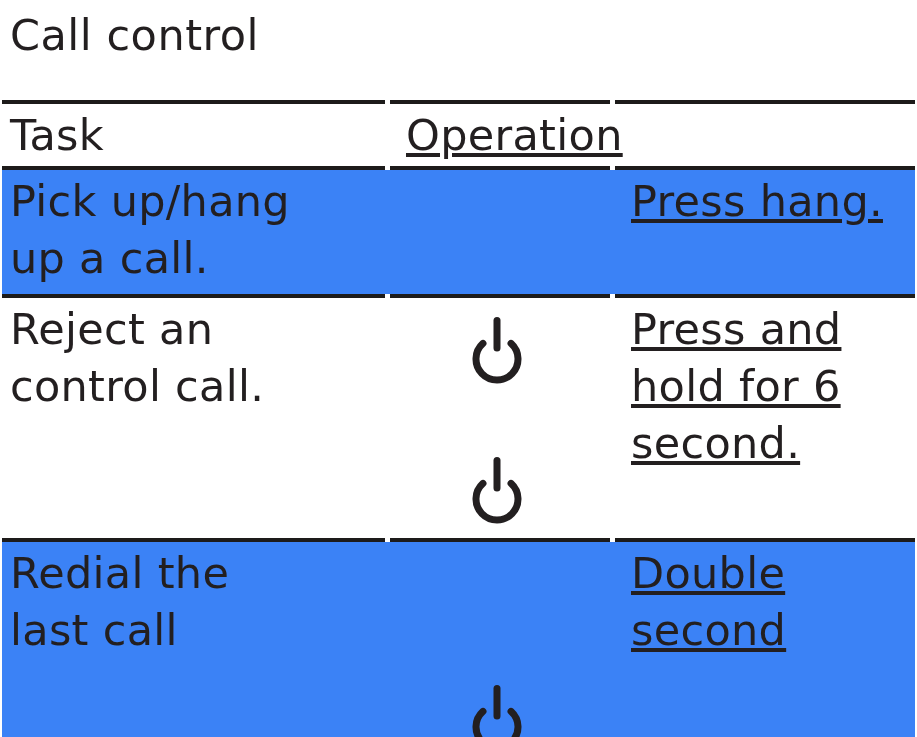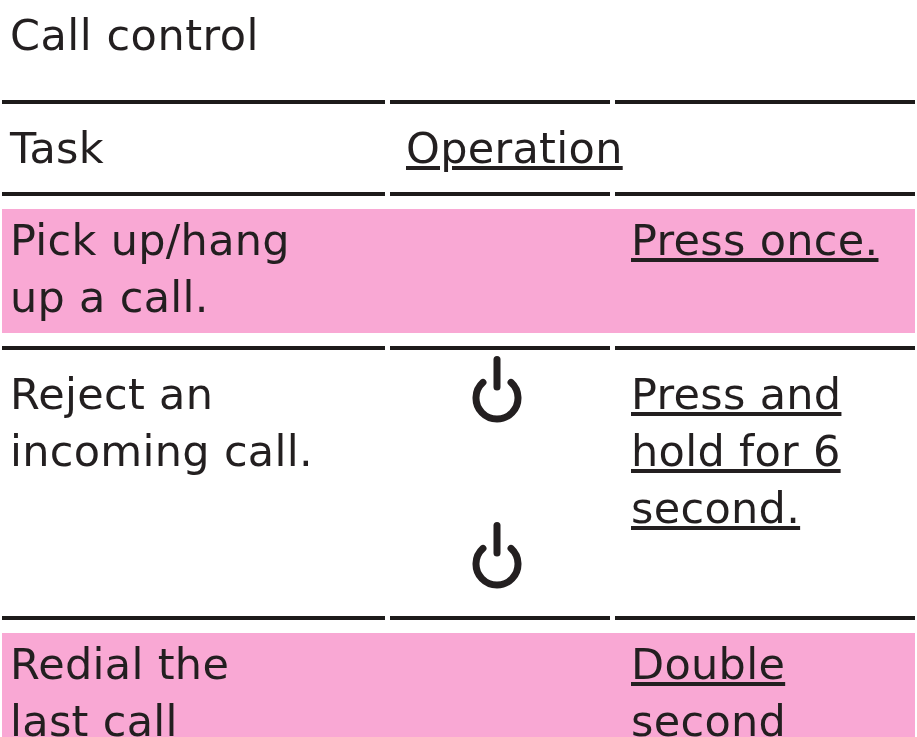--- a/index.html
+++ b/index.html
@@ -23,27 +23,27 @@
 
   .calltable { margin-top: 38px; }
 
   
   .rule { display: flex; height: 4px; margin: 0 2px; }
   .rule .seg { background: #1d1b1a; height: 4px; }
   .rule .seg1 { width: 383px; }
   .rule .seg2 { width: 220px; margin-left: 5px; }
   .rule .seg3 { flex: 1; margin-left: 5px; }
 
-  .trow { display: flex; margin: 13px 2px; width: 913px; box-sizing: border-box; }
-  .trow.hl { background: #f9a8d4; justify-content: space-between; }
+  .trow { display: flex; margin: 0 2px; width: 913px; box-sizing: border-box; }
+  .trow.hl { background: #3b82f6; justify-content: space-between; }
 
   .thead-row { height: 62px; }
   .row-1 { height: 124px; }
   .row-2 { height: 240px; }
-  .row-3 { height: 134px; }
+  .row-3 { height: 196px; }
 
   .cell {
     box-sizing: border-box;
     font-size: 43px;
     line-height: 57px;
     white-space: pre-line;
     padding-top: 3px;
     letter-spacing: 0.3px;
   }
   .cell-task   { width: 388px; padding-left: 8px; }
@@ -88,32 +88,32 @@
       <div class="cell cell-task">Pick up/hang
 up a call.</div>
       <div class="cell cell-button">
         <span class="btnicon">
           <svg width="54" height="68" viewBox="0 0 54 68" fill="none">
             <path d="M 12.95 26.4 A 21 21 0 1 0 41.05 26.4" stroke="#231f20" stroke-width="7" stroke-linecap="round"></path>
             <path d="M 27 3.5 L 27 31" stroke="#231f20" stroke-width="7" stroke-linecap="round"></path>
           </svg>
         </span>
       </div>
-      <div class="cell cell-op">Press once.</div>
+      <div class="cell cell-op">Press hang.</div>
     </div>
 
     <div class="rule">
       <span class="seg seg1"></span>
         <span class="seg seg2"></span>
         <span class="seg seg3"></span>
     </div>
 
     <div class="trow row-2">
       <div class="cell cell-task">Reject an
-incoming call.</div>
+control call.</div>
       <div class="cell cell-button">
         <span class="btnicon">
           <svg width="54" height="68" viewBox="0 0 54 68" fill="none">
             <path d="M 12.95 26.4 A 21 21 0 1 0 41.05 26.4" stroke="#231f20" stroke-width="7" stroke-linecap="round"></path>
             <path d="M 27 3.5 L 27 31" stroke="#231f20" stroke-width="7" stroke-linecap="round"></path>
           </svg>
         </span>
       </div>
       <div class="cell cell-op">Press and
 hold for 6

